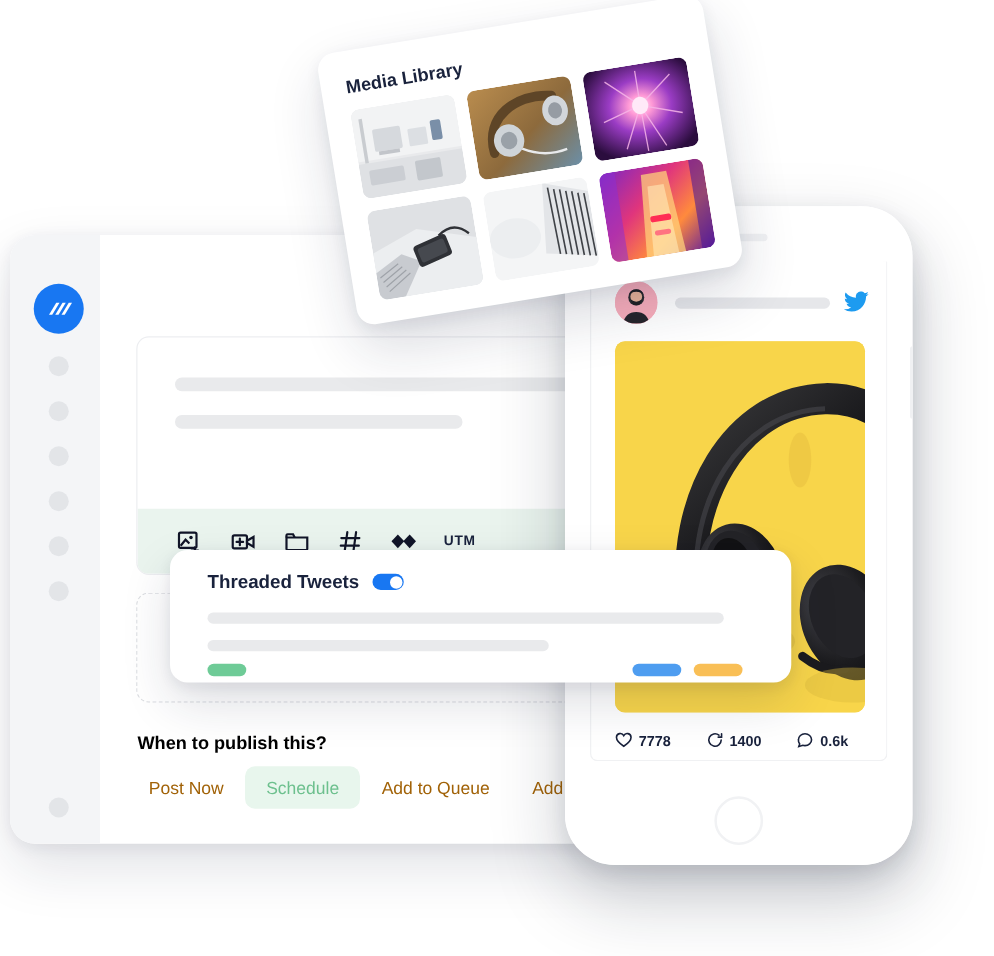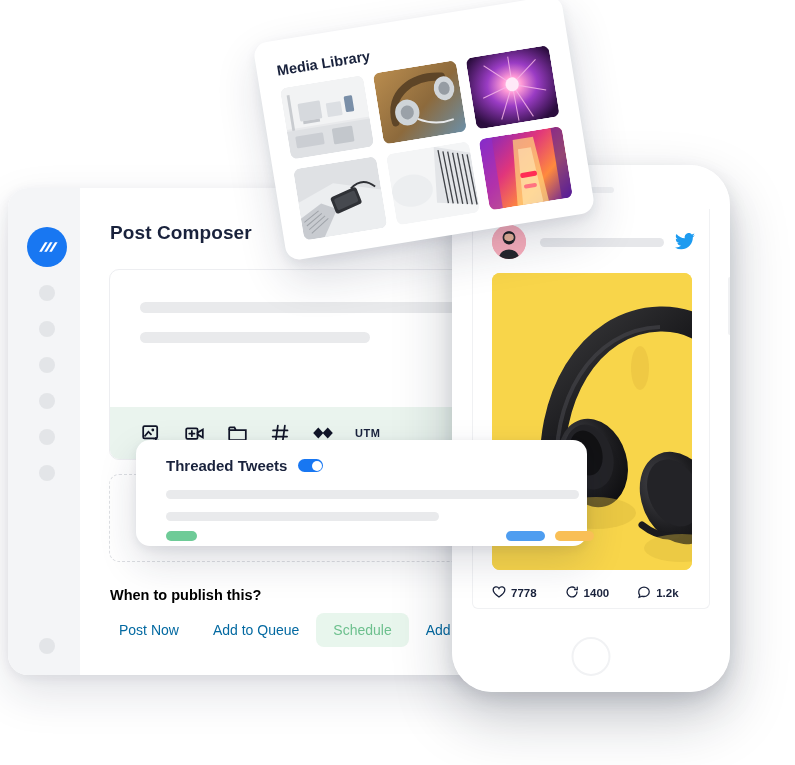--- a/index.html
+++ b/index.html
@@ -65,21 +65,21 @@
     width: 600px; height: 88px;
     border: 1.5px dashed #dcdee2; border-radius: 10px; background: #fff;
   }
 
   .publish-label {
     position: absolute; left: 30px; top: 399px;
     font-size: 14.5px; font-weight: 600; color: #000000;
   }
   .tabs { position: absolute; left: 22px; top: 425px; display: flex; align-items: center; }
   .tab {
-    font-size: 14px; color: #0369a1; padding: 9px 17px;
+    font-size: 14px; color: #a16207; padding: 9px 17px;
     border-radius: 8px; white-space: nowrap; cursor: pointer;
   }
   .tab.active { background: #e8f6ed; color: #6dc08e; }
 
   
   .phone-shadow {
     position: absolute; left: 452px; top: 165px;
     width: 278px; height: 527px; border-radius: 40px;
     box-shadow: 0 26px 60px rgba(20,26,45,.22), 0 6px 18px rgba(20,26,45,.10);
   }
@@ -133,21 +133,21 @@
     box-shadow: 0 20px 45px rgba(25,32,60,.16), 0 4px 12px rgba(25,32,60,.08);
     padding: 22px 20px;
   }
   .media-title { font-size: 14.5px; font-weight: 600; color: #19223c; margin-bottom: 10px; }
   .media-grid { display: grid; grid-template-columns: repeat(3, 1fr); gap: 10px; }
   .thumb { height: 72px; border-radius: 7px; overflow: hidden; position: relative; }
 
   
   .thread-card {
     position: absolute; left: 136px; top: 440px;
-    width: 451px; height: 106px;
+    width: 497px; height: 106px;
     background: #ffffff; border-radius: 14px;
     box-shadow: 0 16px 38px rgba(25,32,60,.15), 0 3px 10px rgba(25,32,60,.07);
     padding: 17px 30px;
   }
   .thread-head { display: flex; align-items: center; gap: 11px; }
   .thread-title { font-size: 15px; font-weight: 600; color: #19223c; }
   .toggle {
     width: 25px; height: 13px; border-radius: 7px; background: #1877f2;
     position: relative; cursor: pointer;
   }
@@ -184,21 +184,20 @@
       <div class="rail-dot" style="top:133px"></div>
       <div class="rail-dot" style="top:169px"></div>
       <div class="rail-dot" style="top:205px"></div>
       <div class="rail-dot" style="top:241px"></div>
       <div class="rail-dot" style="top:277px"></div>
       <div class="rail-dot" style="top:450px"></div>
     </div>
 
     <div class="content">
 
-      <div class="page-title">Post Composer</div>
 
       <div class="editor">
         <div class="ph-bar ph-1"></div>
         <div class="ph-bar ph-2"></div>
 
         <div class="toolbar">
           <div class="tool">
             <svg width="21" height="21" viewBox="0 0 24 24" fill="none" stroke="#111528" stroke-width="2">
               <rect x="2.5" y="3.5" width="16" height="14" rx="1.5"></rect>
               <path d="M4 15.5 L8.5 10 L12 13.5"></path>
@@ -233,22 +232,22 @@
           <div class="utm">UTM</div>
         </div>
       </div>
 
       <div class="dropzone"></div>
 
       <div class="publish-label">When to publish this?</div>
 
       <div class="tabs">
         <div class="tab">Post Now</div>
+        <div class="tab active">Schedule</div>
         <div class="tab">Add to Queue</div>
-        <div class="tab active">Schedule</div>
         <div class="tab">Add to Content Calendar</div>
       </div>
 
     </div>
   </div>
 
   <div class="phone-shadow"></div>
   <div class="phone">
     <div class="phone-speaker"></div>
     <div class="vol-slot"></div>
@@ -320,21 +319,21 @@
             </svg>
           </span>
           <span>1400</span>
         </div>
         <div class="stat">
           <span>
             <svg width="14" height="14" viewBox="0 0 24 24" fill="none" stroke="#19223c" stroke-width="2.2">
               <path d="M21 11.6c0 4.5-4 8.1-9 8.1a10.4 10.4 0 0 1-3-.4L3.5 21l1.2-3.6A7.7 7.7 0 0 1 3 11.6c0-4.5 4-8.1 9-8.1s9 3.6 9 8.1z"></path>
             </svg>
           </span>
-          <span>1.2k</span>
+          <span>0.6k</span>
         </div>
       </div>
     </div>
 
     <div class="home-btn"></div>
   </div>
 
   <div class="media-card">
     <div class="media-title">Media Library</div>
     <div class="media-grid">

